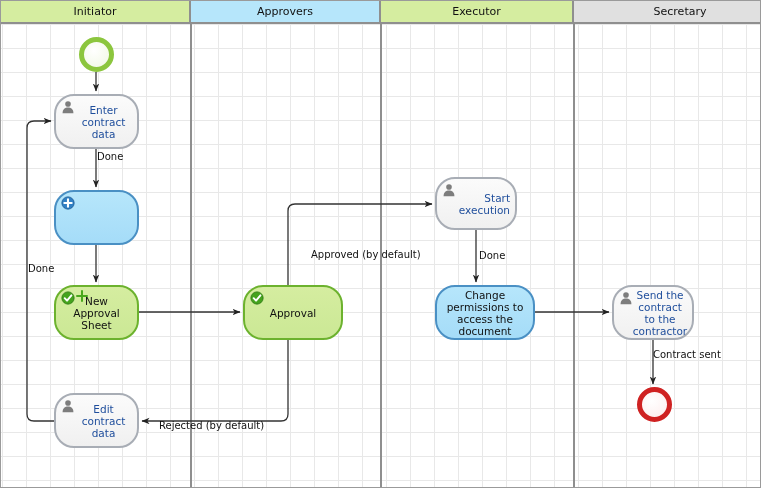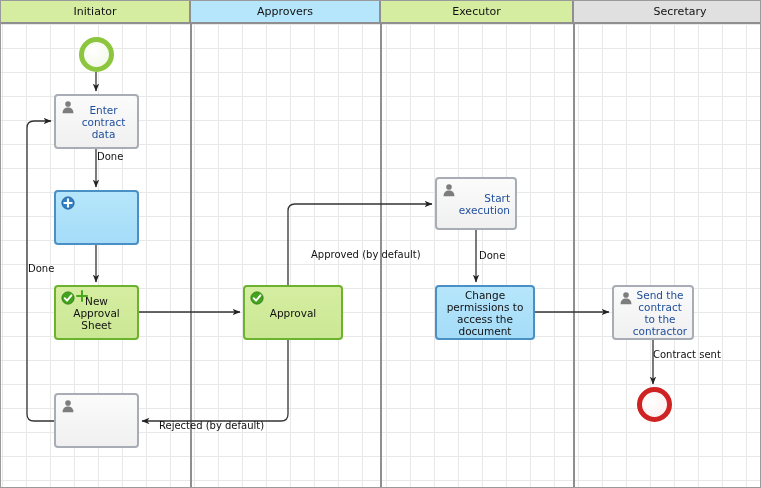--- a/index.html
+++ b/index.html
@@ -54,21 +54,21 @@
   #edges {
     position: absolute;
     left: 0; top: 0;
     width: 761px; height: 488px;
     pointer-events: none;
   }
   
   .node {
     position: absolute;
     box-sizing: border-box;
-    border-radius: 4px;
+    border-radius: 20px;
     display: flex;
     align-items: center;
     justify-content: center;
     text-align: center;
     font-size: 10.5px;
     line-height: 12px;
     padding: 2px 5px;
     overflow: visible;
   }
   .node .label { position: relative; z-index: 2; width: 100%; }
@@ -216,20 +216,21 @@
       <path d="M6,1 L6,11 M1,6 L11,6" stroke="#49a81c" stroke-width="2" stroke-linecap="round"></path>
     </svg>
     <span class="label">New Approval Sheet</span>
   </div>
 
   <div class="node node-grey has-inline-icon" style="left:53px;top:392px;width:85px;height:55px;">
     <svg class="node-icon" viewBox="0 0 16 16">
       <circle cx="8" cy="4.6" r="3.2" fill="#7d7d7d"></circle>
       <path d="M1.8,15 C1.8,10.6 4.6,8.6 8,8.6 C11.4,8.6 14.2,10.6 14.2,15 Z" fill="#7d7d7d"></path>
     </svg>
+    <span class="label">Edit  contract data</span>
   </div>
 
   <div class="node node-green" style="left:242px;top:284px;width:100px;height:55px;">
     <svg class="node-icon" viewBox="0 0 16 16">
       <circle cx="8" cy="8" r="7" fill="#44a31d" stroke="#2e7a12" stroke-width="1"></circle>
       <path d="M4.2,8.2 L6.9,11 L11.9,5" stroke="#ffffff" stroke-width="2.2" fill="none" stroke-linecap="round" stroke-linejoin="round"></path>
     </svg>
     <span class="label">Approval</span>
   </div>
 

